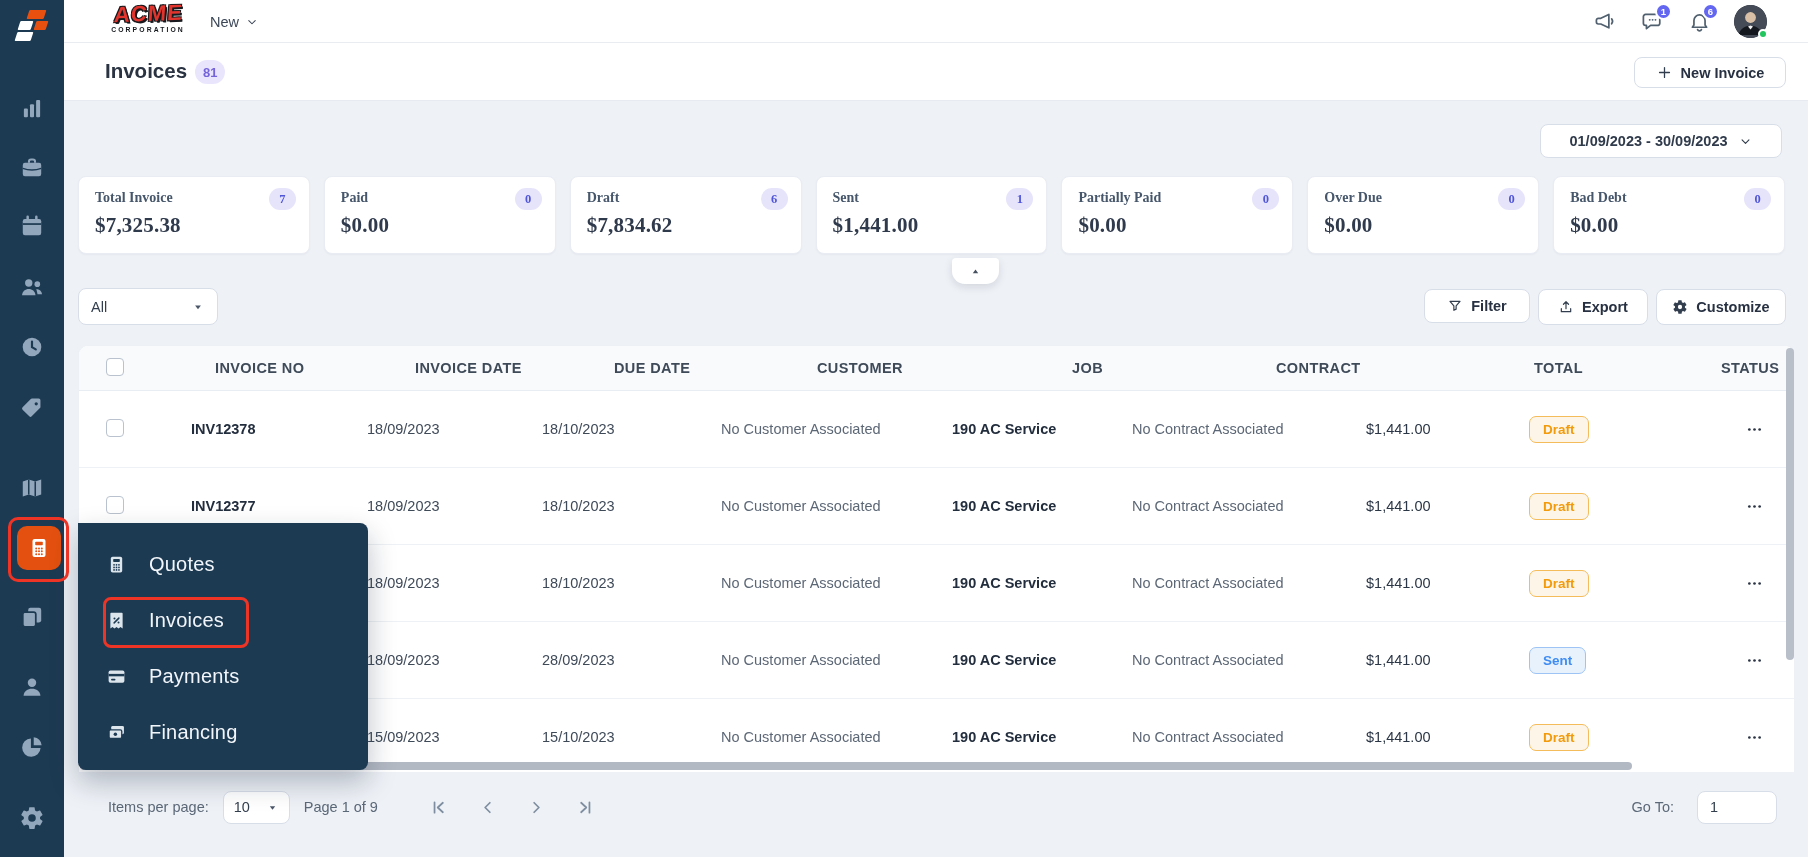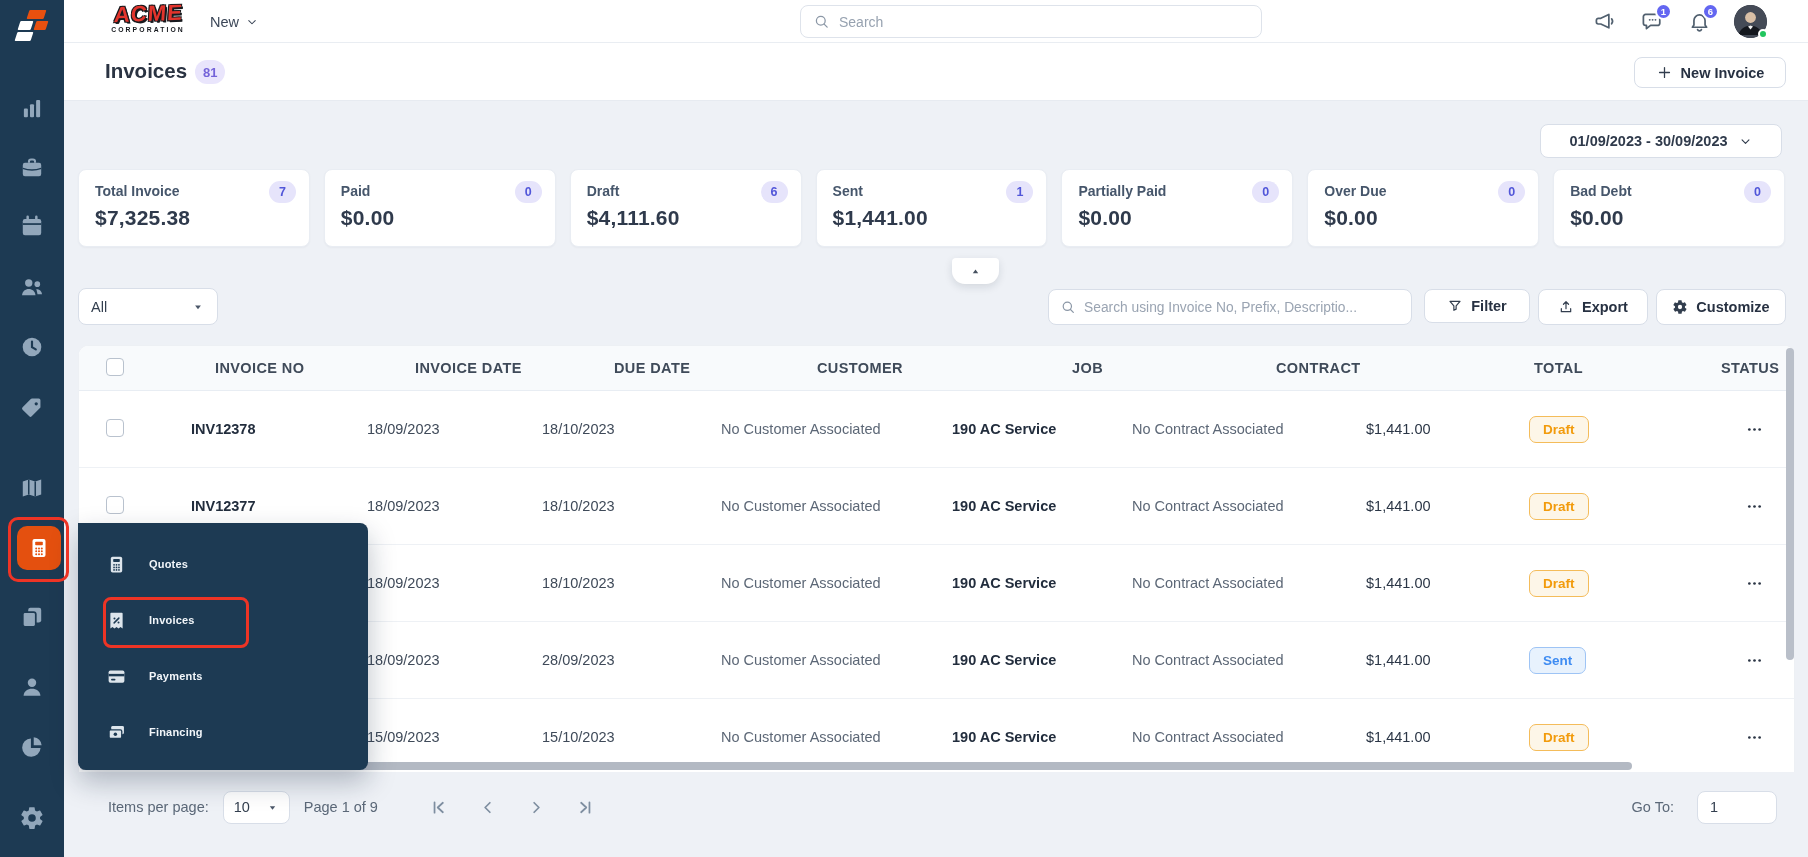--- a/index.html
+++ b/index.html
@@ -37,21 +37,21 @@
 
   
   #pageheader { position:absolute; left:64px; top:43px; width:1744px; height:58px; background:#ffffff; border-bottom:1px solid #e7ebf1; z-index:4; }
   .page-title { position:absolute; left:41px; top:16px; font-size:20.5px; font-weight:700; color:#2a3342; }
   .count-badge { position:absolute; left:131px; top:17px; min-width:28px; height:24px; border-radius:12px; background:#e9e5fc; color:#7463d9; font-size:13px; font-weight:700; display:flex; align-items:center; justify-content:center; padding:0 8px; }
   .btn-light { background:#fff; border:1px solid #d8dee8; border-radius:8px; color:#273142; font-size:14.5px; font-weight:600; display:flex; align-items:center; justify-content:center; gap:8px; cursor:pointer; }
   #btn-new-invoice { position:absolute; right:22px; top:14px; width:152px; height:31px; }
 
   
   .date-chip { position:absolute; left:1540px; top:124px; width:242px; height:34px; background:#fff; border:1px solid #d8dee8; border-radius:8px; display:flex; align-items:center; justify-content:center; gap:10px; font-size:14.5px; font-weight:600; color:#2f3a4b; cursor:pointer; z-index:3; }
-  #stats-row { position:absolute; left:78px; top:169px; width:1707px; height:78px; display:flex; gap:14px; z-index:2; }
+  #stats-row { position:absolute; left:78px; top:176px; width:1707px; height:78px; display:flex; gap:14px; z-index:2;font-family:Liberation Serif, serif; }
   .stat-card { flex:1; background:#fff; border:1px solid #e9edf3; border-radius:8px; box-shadow:0 1px 2px rgba(16,24,40,.04); position:relative; padding:13px 16px; }
   .stat-label { font-size:14px; font-weight:600; color:#46566b; }
   .stat-pill { position:absolute; right:13px; top:11px; min-width:27px; height:22px; border-radius:11px; background:#e6e4fb; color:#5156d9; font-size:12.5px; font-weight:700; display:flex; align-items:center; justify-content:center; padding:0 7px; }
   .stat-amount { margin-top:7px; font-size:21px; font-weight:800; color:#2f3a4c; letter-spacing:.2px; }
   .collapse-pill { position:absolute; left:952px; top:258px; width:47px; height:26px; background:#fff; border-radius:4px 4px 13px 13px; box-shadow:0 3px 8px rgba(20,30,50,.12); display:flex; align-items:center; justify-content:center; color:#45505f; cursor:pointer; z-index:3; }
 
   .all-select { position:absolute; left:78px; top:288px; width:140px; height:37px; background:#fff; border:1px solid #d8dee8; border-radius:8px; display:flex; align-items:center; padding:12px 12px; font-size:14.5px; color:#333f4f; cursor:pointer; z-index:2; }
   .all-select .caret { margin-left:auto; color:#4b5769; display:flex; }
   .table-search { position:absolute; left:1048px; top:289px; width:364px; height:36px; background:#fff; border:1px solid #d8dee8; border-radius:8px; display:flex; align-items:center; padding:0 11px; gap:8px; color:#8b97a6; z-index:2; }
   .table-search input { border:none; outline:none; flex:1; font-size:13.8px; color:#3c4758; font-family:"Liberation Sans",sans-serif; background:transparent; }
@@ -89,21 +89,21 @@
   .pp-select .caret { margin-left:auto; color:#4b5769; display:flex; }
   .page-info { }
   .pg-nav { display:flex; align-items:center; gap:27px; margin-left:36px; color:#7e8ea0; }
   .pg-btn { width:22px; height:22px; display:flex; align-items:center; justify-content:center; cursor:pointer; }
   .fp-right { margin-left:auto; margin-right:18px; display:flex; align-items:center; gap:23px; color:#5b6878; font-size:14.5px; }
   .goto-input { width:80px; height:33px; border:1px solid #d8dee8; border-radius:8px; background:#fff; font-size:14.5px; color:#333f4f; padding:0 12px; outline:none; font-family:"Liberation Sans",sans-serif; }
 
   
   #flyout { position:absolute; left:78px; top:523px; width:290px; height:247px; background:#1d3a53; --icon-bg:#1d3a53; border-radius:0 8px 8px 8px; box-shadow:0 12px 28px rgba(10,30,55,.28); z-index:40; padding-top:13px; }
   .fly-item { height:56px; display:flex; align-items:center; gap:22px; padding-left:28px; cursor:pointer; color:#dde5ec; }
-  .fly-item .flabel { font-size:11px; font-weight:700; color:#f2f6fa; letter-spacing:.2px; }
+  .fly-item .flabel { font-size:20px; font-weight:400; color:#f2f6fa; letter-spacing:.2px; }
 
   
   .annot { position:absolute; border:3.5px solid #ee3425; background:transparent; z-index:50; pointer-events:none; }
   #annot-sidebar  { left:8px; top:517px; width:61px; height:65px; border-radius:10px; }
   #annot-invoices { left:103px; top:597px; width:146px; height:51px; border-radius:8px; }
 
   svg { display:block; }
 </style>
 </head>
 <body>
@@ -214,29 +214,20 @@
       <div class="acme-sub">CORPORATION</div>
     </div>
     <div class="new-menu">
       <span>New</span>
       <span>
           <svg width="14" height="14" viewBox="0 0 24 24" fill="none" stroke="currentColor" stroke-width="1.8" stroke-linecap="round" stroke-linejoin="round">
             <path d="M6.5 9.5 12 15l5.5-5.5"></path>
           </svg>
         </span>
     </div>
-    <div class="tb-search">
-      <span>
-          <svg width="17" height="17" viewBox="0 0 24 24" fill="none" stroke="currentColor" stroke-width="1.8" stroke-linecap="round" stroke-linejoin="round">
-            <circle cx="11" cy="11" r="6.2"></circle>
-            <path d="M15.7 15.7 20 20"></path>
-          </svg>
-        </span>
-      <input type="text" placeholder="Search" style="">
-    </div>
     <div class="tb-actions">
       <span class="tb-ic">
           <svg width="23" height="23" viewBox="0 0 24 24" fill="none" stroke="currentColor" stroke-width="1.8" stroke-linecap="round" stroke-linejoin="round">
             <path d="M15.5 4.6 7.1 8.7H4.5a2 2 0 0 0-2 2v1.9a2 2 0 0 0 2 2h2.6l8.4 4V4.6z"></path>
             <path d="M18.4 9.2a4.3 4.3 0 0 1 0 5.2"></path>
           </svg>
         </span>
       <span class="tb-ic">
         <span>
             <svg width="23" height="23" viewBox="0 0 24 24" fill="none" stroke="currentColor" stroke-width="1.8" stroke-linecap="round" stroke-linejoin="round">
@@ -300,21 +291,21 @@
         <div class="stat-amount">$7,325.38</div>
       </div>
       <div class="stat-card">
         <div class="stat-label">Paid</div>
         <div class="stat-pill">0</div>
         <div class="stat-amount">$0.00</div>
       </div>
       <div class="stat-card">
         <div class="stat-label">Draft</div>
         <div class="stat-pill">6</div>
-        <div class="stat-amount">$4,111.60</div>
+        <div class="stat-amount">$7,834.62</div>
       </div>
       <div class="stat-card">
         <div class="stat-label">Sent</div>
         <div class="stat-pill">1</div>
         <div class="stat-amount">$1,441.00</div>
       </div>
       <div class="stat-card">
         <div class="stat-label">Partially Paid</div>
         <div class="stat-pill">0</div>
         <div class="stat-amount">$0.00</div>
@@ -339,29 +330,20 @@
       </span>
   </div>
 
   <div class="all-select">
     <span>All</span>
     <span class="caret">
         <svg width="14" height="14" viewBox="0 0 24 24" fill="currentColor" stroke="none">
           <path d="M7 9.5h10L12 16z"></path>
         </svg>
       </span>
-  </div>
-  <div class="table-search">
-    <span>
-        <svg width="16" height="16" viewBox="0 0 24 24" fill="none" stroke="currentColor" stroke-width="1.8" stroke-linecap="round" stroke-linejoin="round">
-          <circle cx="11" cy="11" r="6.2"></circle>
-          <path d="M15.7 15.7 20 20"></path>
-        </svg>
-      </span>
-    <input type="text" placeholder="Search using Invoice No, Prefix, Descriptio..." style="">
   </div>
   <button class="btn-light" id="btn-filter">
     <span class="bic">
         <svg width="16" height="16" viewBox="0 0 24 24" fill="none" stroke="currentColor" stroke-width="1.8" stroke-linecap="round" stroke-linejoin="round">
           <path d="M4.5 5h15l-5.8 6.8v4.9l-3.4 1.8v-6.7L4.5 5z"></path>
         </svg>
       </span>
     <span>Filter</span>
   </button>
   <button class="btn-light" id="btn-export">

